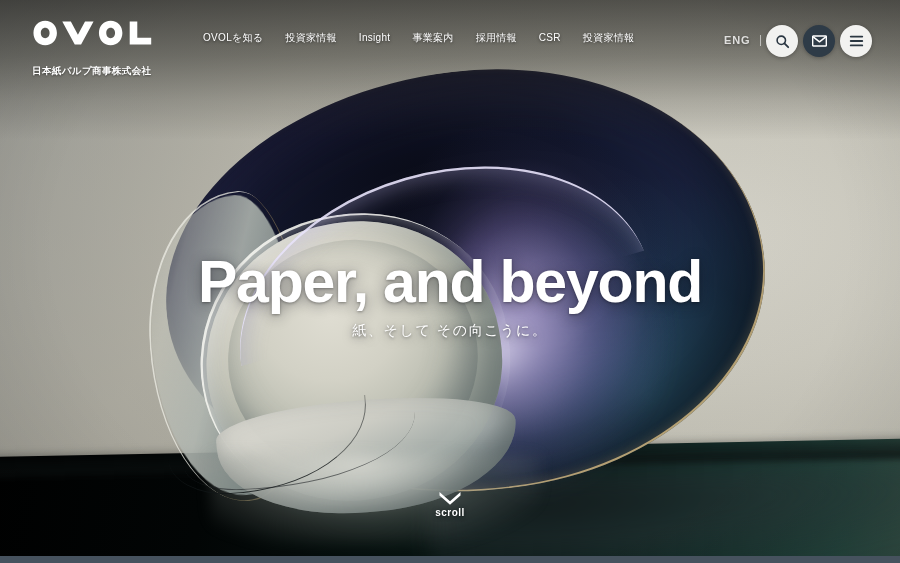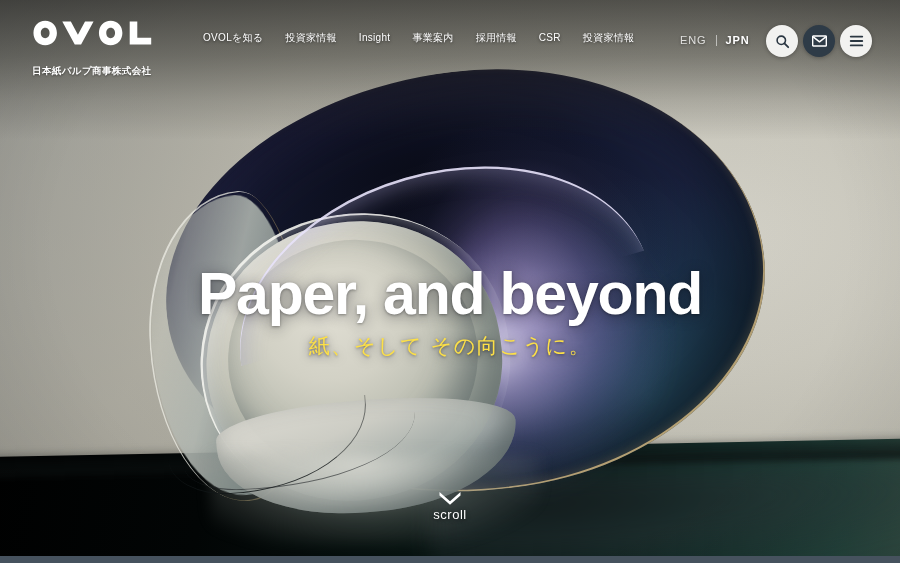--- a/index.html
+++ b/index.html
@@ -319,21 +319,21 @@
     display:flex; align-items:center; gap:9px;
   }
   .lang a {
     color:#ffffff;
     font-size:11px;
     letter-spacing:0.9px;
     text-decoration:none;
     text-shadow:0 1px 3px rgba(0,0,0,0.5);
     line-height:1;
   }
-  .lang a.inactive { opacity:0.78; font-weight:normal; }
+  .lang a.inactive { opacity:0.78; font-weight:bold;margin-left:44px; }
   .lang a.active   { font-weight:bold; }
   .lang .divider {
     width:1px; height:11px;
     background:rgba(255,255,255,0.55);
   }
 
   
   .actions {
     position:absolute;
     left:766px; top:25px;
@@ -350,36 +350,35 @@
   .abtn.dark  { background:#2e3b47; }
   .abtn svg { display:block; }
 
   
   .hero-copy {
     position:absolute;
     left:0; top:253px;
     width:900px;
     text-align:center;
     z-index:14;
-    margin-top:12px;
   }
   .hero-title {
     font-size:59px;
     font-weight:bold;
     color:#ffffff;
     letter-spacing:-1.2px;
     line-height:1.0;
     text-shadow:0 2px 14px rgba(20,20,30,0.45), 0 1px 3px rgba(0,0,0,0.35);
     white-space:nowrap;
   }
   .hero-sub {
     margin-top:11px;
-    font-size:21px;
+    font-size:14px;
     font-weight:normal;
-    color:#fde047;
+    color:#ffffff;
     letter-spacing:1.6px;
     line-height:1;
     text-shadow:0 2px 10px rgba(20,20,30,0.55), 0 1px 3px rgba(0,0,0,0.4);
     white-space:nowrap;
   }
 
   
   .scroll-cue {
     position:absolute;
     left:0; top:492px;
@@ -388,22 +387,22 @@
     z-index:16;
     text-decoration:none;
     display:block;
   }
   .scroll-chevron {
     display:block;
     margin:0 auto 2px;
   }
   .scroll-label {
     display:block;
-    font-size:13px;
-    font-weight:normal;
+    font-size:10px;
+    font-weight:bold;
     letter-spacing:0.5px;
     color:#ffffff;
     text-shadow:0 1px 4px rgba(0,0,0,0.6);
   }
 
   
   .bottom-bar {
     position:absolute;
     left:0; top:556px;
     width:900px; height:7px;

